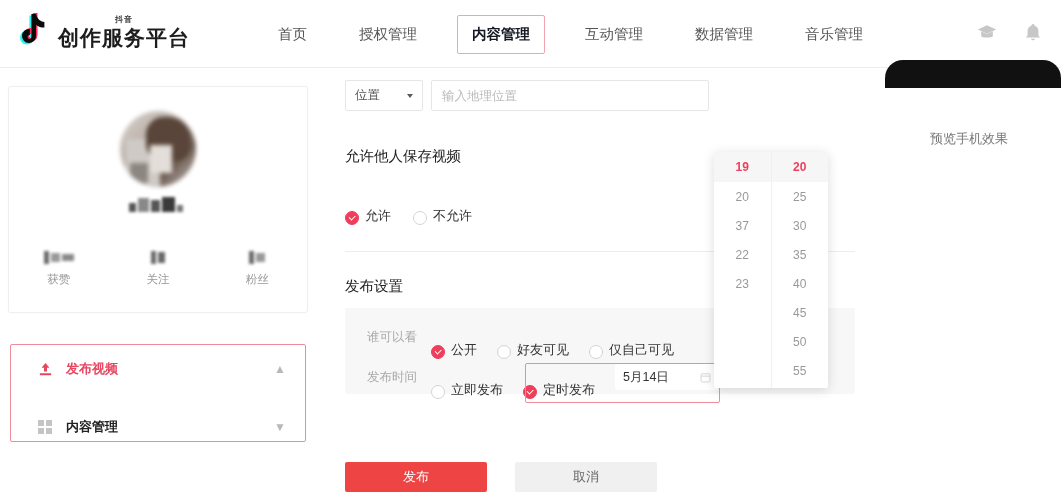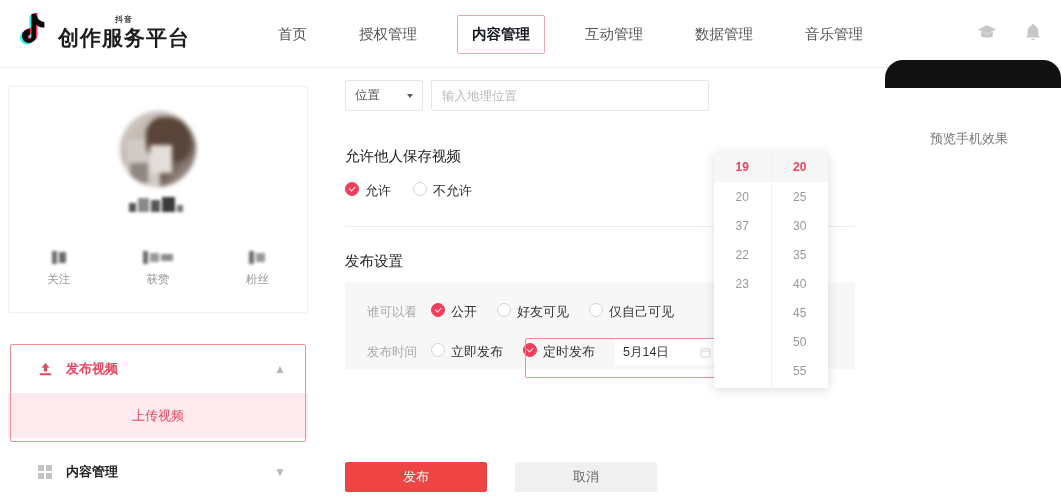--- a/index.html
+++ b/index.html
@@ -198,22 +198,23 @@
     font-family: inherit;
   }
   .loc-input::placeholder { color: #bbb; }
 
   .section-title {
     font-size: 14.5px; color: #222; font-weight: normal;
     margin-top: 36px; margin-bottom: 16px;
   }
   .radio-row { display: flex; align-items: center; }
   .radio {
-    display: flex; align-items: flex-start; cursor: pointer;
+    display: flex; align-items: flex-end; cursor: pointer;
     margin-right: 22px;
+    margin-top: 25px;
   }
   .rb {
     width: 14px; height: 14px; border-radius: 50%;
     border: 1.3px solid #d4d4d4; box-sizing: border-box;
     margin-right: 6px; flex: none;
     background: #fff;
   }
   .rb.on {
     background: #ef3e5c; border-color: #ef3e5c;
     position: relative;
@@ -384,31 +385,31 @@
         <i class="ub2"></i>
         <i class="ub3"></i>
         <i class="ub4"></i>
         <i class="ub5"></i>
     </div>
 
     <div class="stats">
       <div class="stat">
         <div class="stat-val">
           <i class="sv-a"></i>
-            <i class="sv-d"></i>
-        </div>
-        <div class="stat-label">关注</div>
-      </div>
-      <div class="stat">
-        <div class="stat-val">
-          <i class="sv-a"></i>
             <i class="sv-b"></i>
             <i class="sv-c"></i>
         </div>
         <div class="stat-label">获赞</div>
+      </div>
+      <div class="stat">
+        <div class="stat-val">
+          <i class="sv-a"></i>
+            <i class="sv-d"></i>
+        </div>
+        <div class="stat-label">关注</div>
       </div>
       <div class="stat">
         <div class="stat-val">
           <i class="sv-a"></i>
             <i class="sv-b"></i>
         </div>
         <div class="stat-label">粉丝</div>
       </div>
     </div>
   </div>
@@ -416,23 +417,20 @@
   <div class="menu-block">
     <div class="menu-row pub">
       <span class="mi">
         <svg width="15" height="15" viewBox="0 0 16 16">
           <path d="M8 1 L12.2 6 L9.6 6 L9.6 10.2 L6.4 10.2 L6.4 6 L3.8 6 Z" fill="#e8455f"></path>
           <rect x="2" y="12" width="12" height="2.1" fill="#e8455f"></rect>
         </svg>
       </span>
       <span class="mlabel">发布视频</span>
       <span class="chev">▲</span>
-    </div>
-    <div class="menu-sub">
-      <span>上传视频</span>
     </div>
     <div class="menu-row cm">
       <span class="mi">
         <span class="grid-icon">
             <i></i>
             <i></i>
             <i></i>
             <i></i>
           </span>
       </span>

